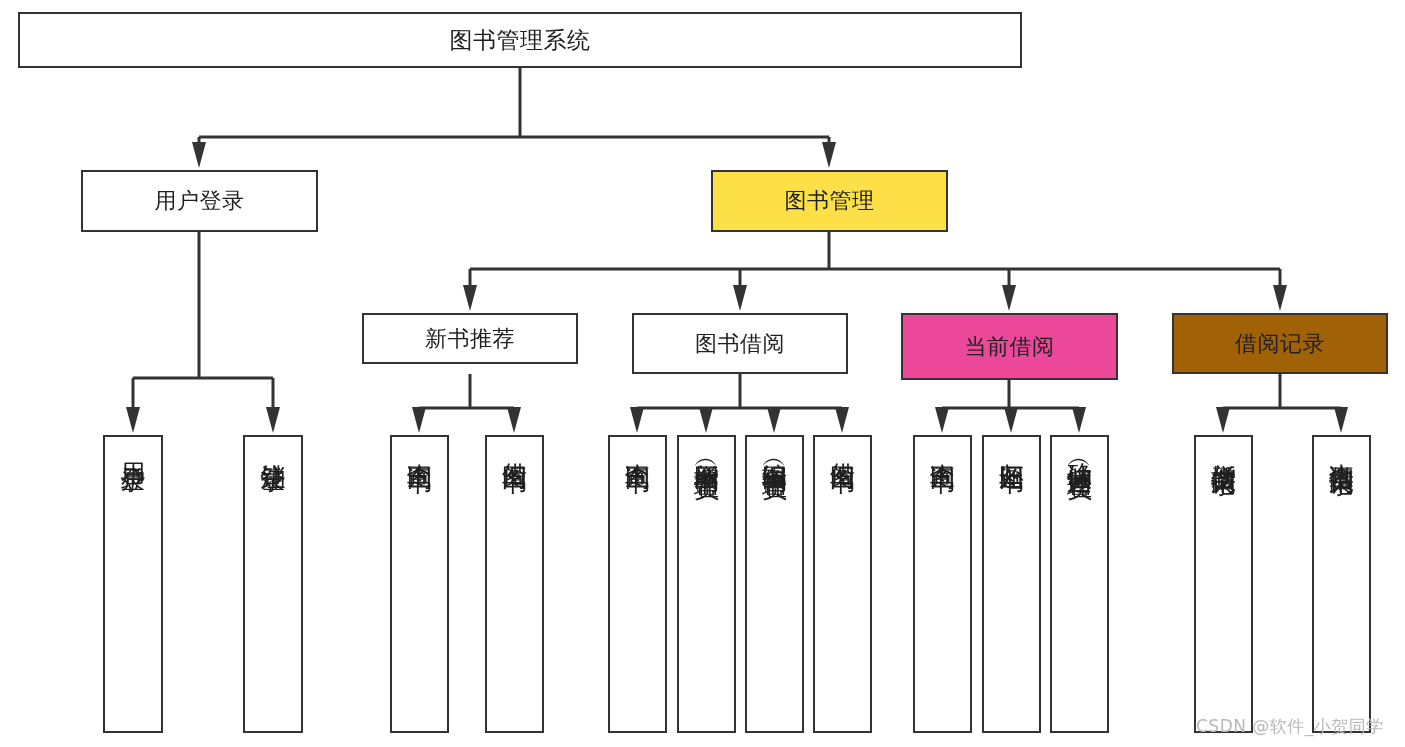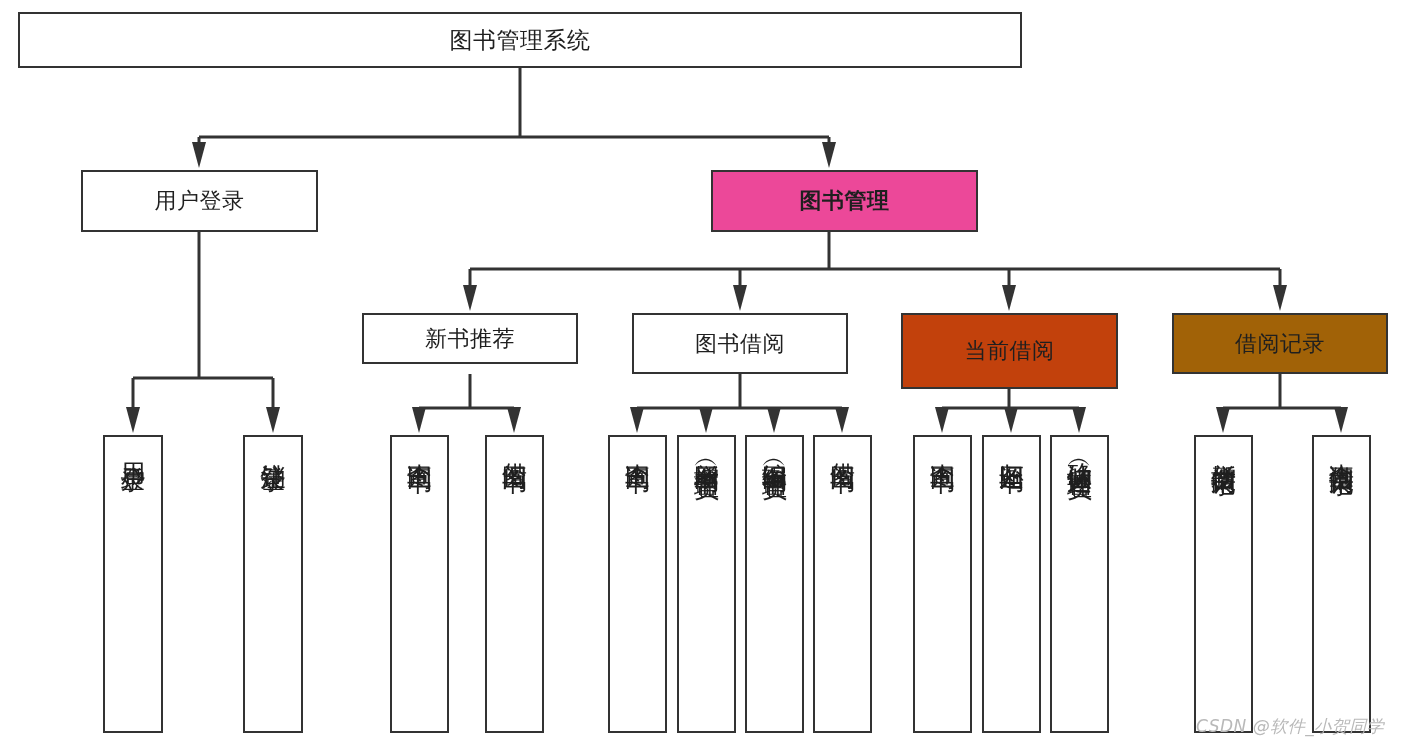--- a/index.html
+++ b/index.html
@@ -126,30 +126,30 @@
         <polygon points="1334,407 1348,407 1341,433" fill="#333333" stroke="none"></polygon>
       </g>
   </svg>
   <div id="node-layer">
       <div class="node horiz root" style="left: 18px; top: 12px; width: 1004px; height: 56px; border-color: rgb(51, 51, 51); background: rgb(255, 255, 255);">
         <span class="lbl">图书管理系统</span>
       </div>
       <div class="node horiz" style="left: 81px; top: 170px; width: 237px; height: 62px; border-color: rgb(51, 51, 51); background: rgb(255, 255, 255);">
         <span class="lbl">用户登录</span>
       </div>
-      <div class="node horiz" style="left: 711px; top: 170px; width: 267px; height: 62px; border-color: rgb(51, 51, 51); background: #ec4899; font-weight: bold;">
+      <div class="node horiz" style="left: 711px; top: 170px; width: 237px; height: 62px; border-color: rgb(51, 51, 51); background: #fde047;">
         <span class="lbl">图书管理</span>
       </div>
       <div class="node horiz" style="left: 362px; top: 313px; width: 216px; height: 51px; border-color: rgb(51, 51, 51); background: rgb(255, 255, 255);">
         <span class="lbl">新书推荐</span>
       </div>
       <div class="node horiz" style="left: 632px; top: 313px; width: 216px; height: 61px; border-color: rgb(51, 51, 51); background: rgb(255, 255, 255);">
         <span class="lbl">图书借阅</span>
       </div>
-      <div class="node horiz" style="left: 901px; top: 313px; width: 217px; height: 76px; border-color: rgb(51, 51, 51); background: #c2410c;">
+      <div class="node horiz" style="left: 901px; top: 313px; width: 217px; height: 67px; border-color: rgb(51, 51, 51); background: #ec4899;">
         <span class="lbl">当前借阅</span>
       </div>
       <div class="node horiz" style="left: 1172px; top: 313px; width: 216px; height: 61px; border-color: rgb(51, 51, 51); background: #a16207;">
         <span class="lbl">借阅记录</span>
       </div>
       <div class="node vert" style="left: 103px; top: 435px; width: 60px; height: 298px; border-color: rgb(51, 51, 51); background: rgb(255, 255, 255);">
         <span class="lbl">用户登录</span>
       </div>
       <div class="node vert" style="left: 243px; top: 435px; width: 60px; height: 298px; border-color: rgb(51, 51, 51); background: rgb(255, 255, 255);">
         <span class="lbl">注销登录</span>
@@ -181,14 +181,14 @@
       <div class="node vert" style="left: 1050px; top: 435px; width: 59px; height: 298px; border-color: rgb(51, 51, 51); background: rgb(255, 255, 255);">
         <span class="lbl">确认归还（管理员）</span>
       </div>
       <div class="node vert" style="left: 1194px; top: 435px; width: 59px; height: 298px; border-color: rgb(51, 51, 51); background: rgb(255, 255, 255);">
         <span class="lbl">新增借阅记录</span>
       </div>
       <div class="node vert" style="left: 1312px; top: 435px; width: 59px; height: 298px; border-color: rgb(51, 51, 51); background: rgb(255, 255, 255);">
         <span class="lbl">查询借阅记录</span>
       </div>
     </div>
-  <div class="watermark" style="left: 1196px; top: 715px; color: rgb(185, 185, 185); font-style: italic;">CSDN @软件_小贺同学</div>
+  <div class="watermark" style="left: 1196px; top: 715px; color: rgb(185, 185, 185);">CSDN @软件_小贺同学</div>
 </div>
 
 </body></html>

